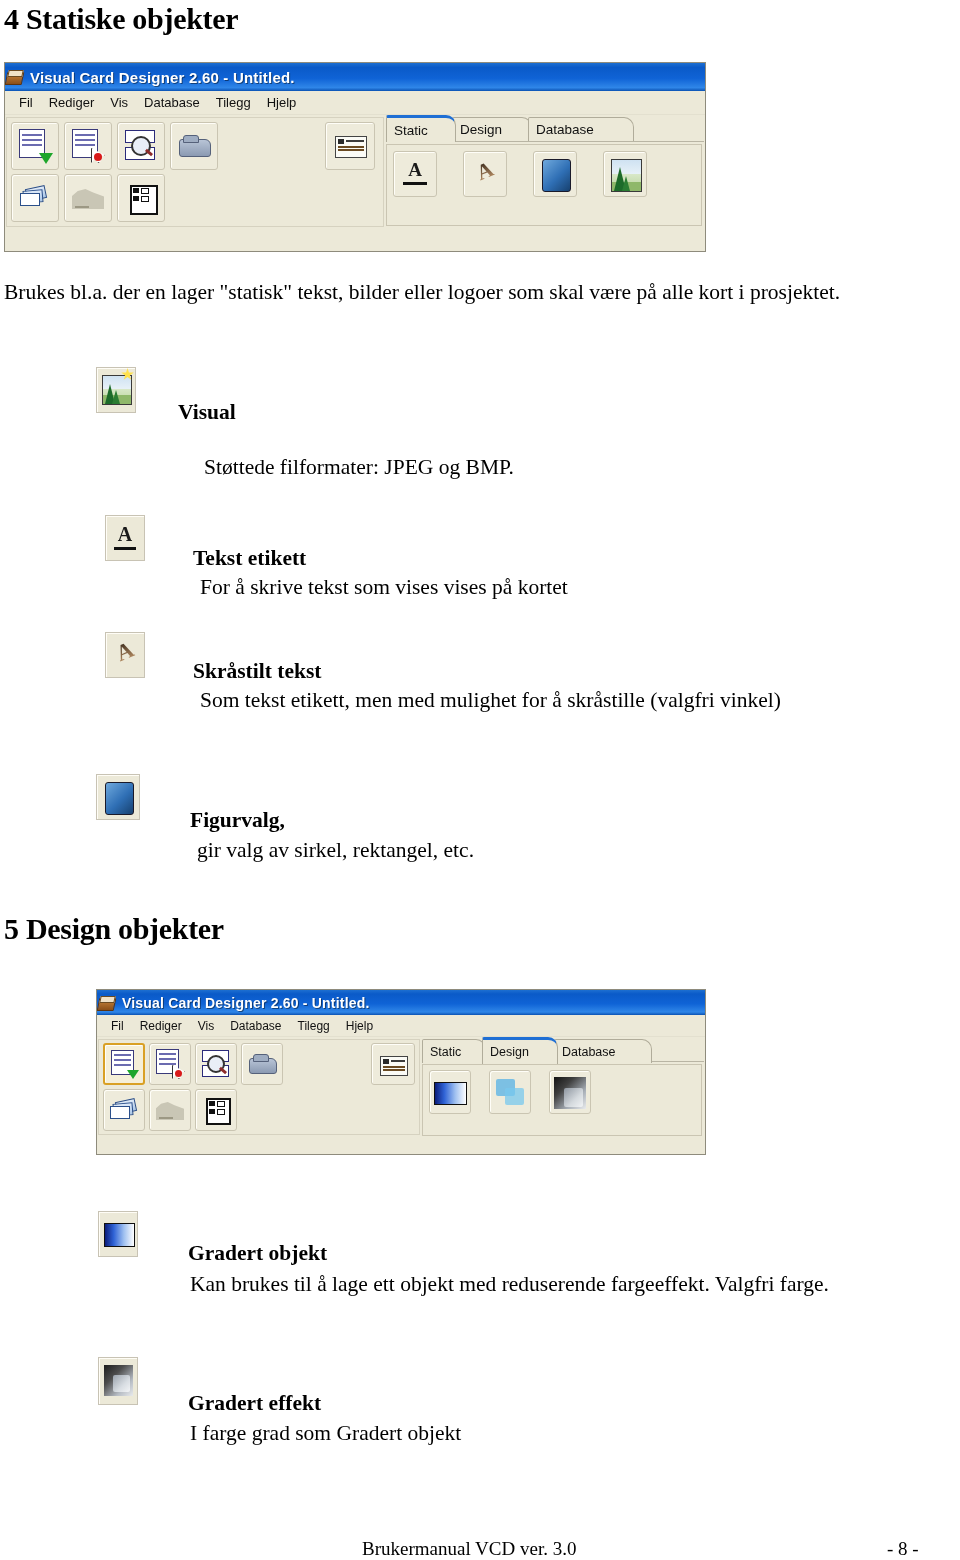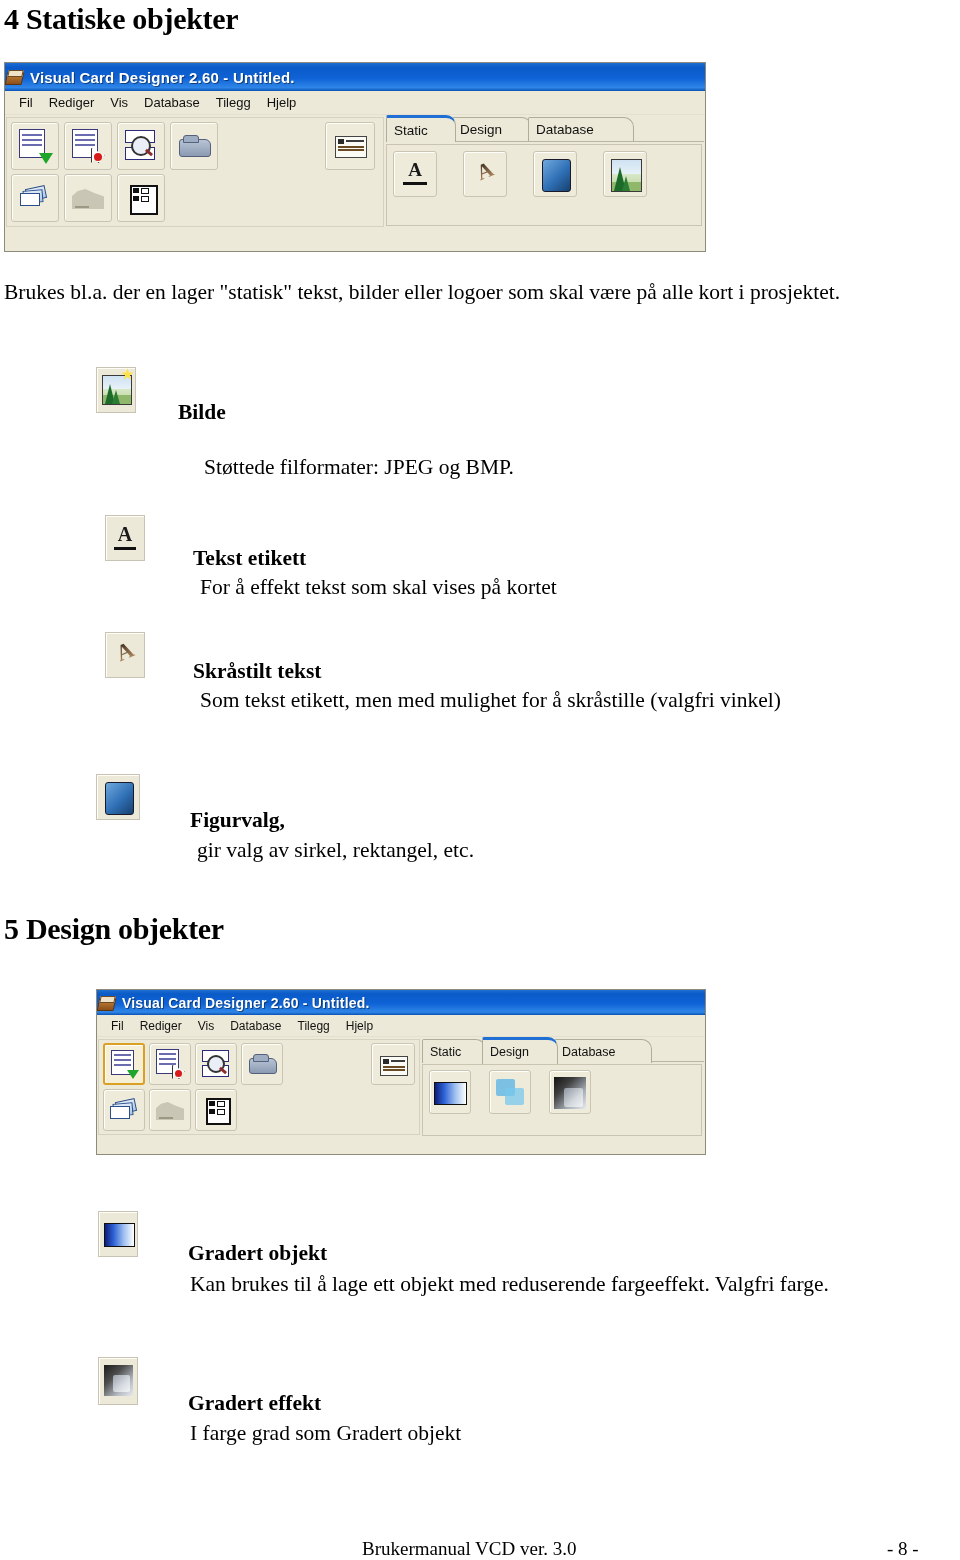--- a/index.html
+++ b/index.html
@@ -566,29 +566,29 @@
   <div class="para" style="left:4px; top:277px; width:900px;">Brukes bl.a. der en lager "statisk" tekst, bilder eller logoer som skal være på alle kort i prosjektet.</div>
 
   <div class="doc-icon ic-picture" style="left:96px; top:367px;">
     <span class="pic">
         <i class="hill"></i>
         <i class="tree"></i>
         <i class="tree2"></i>
       </span>
     <span class="sun"></span>
   </div>
-  <div class="item-title" style="left:178px; top:400px;">Bilde</div>
+  <div class="item-title" style="left:178px; top:400px;">Visual</div>
   <div class="item-desc" style="left:204px; top:455px;">Støttede filformater: JPEG og BMP.</div>
 
   <div class="doc-icon ic-textlabel" style="left:105px; top:515px;">
     <span class="glyph">A</span>
       <span class="rule"></span>
   </div>
   <div class="item-title" style="left:193px; top:546px;">Tekst etikett</div>
-  <div class="item-desc" style="left:200px; top:575px;">For å effekt tekst som skal vises på kortet</div>
+  <div class="item-desc" style="left:200px; top:575px;">For å skrive tekst som vises vises på kortet</div>
 
   <div class="doc-icon ic-slanted" style="left:105px; top:632px;">
     <span class="glyph">A</span>
   </div>
   <div class="item-title" style="left:193px; top:659px;">Skråstilt tekst</div>
   <div class="item-desc" style="left:200px; top:688px;">Som tekst etikett, men med mulighet for å skråstille (valgfri vinkel)</div>
 
   <div class="doc-icon ic-shape" style="left:96px; top:774px;">
     <span class="sq"></span>
   </div>

